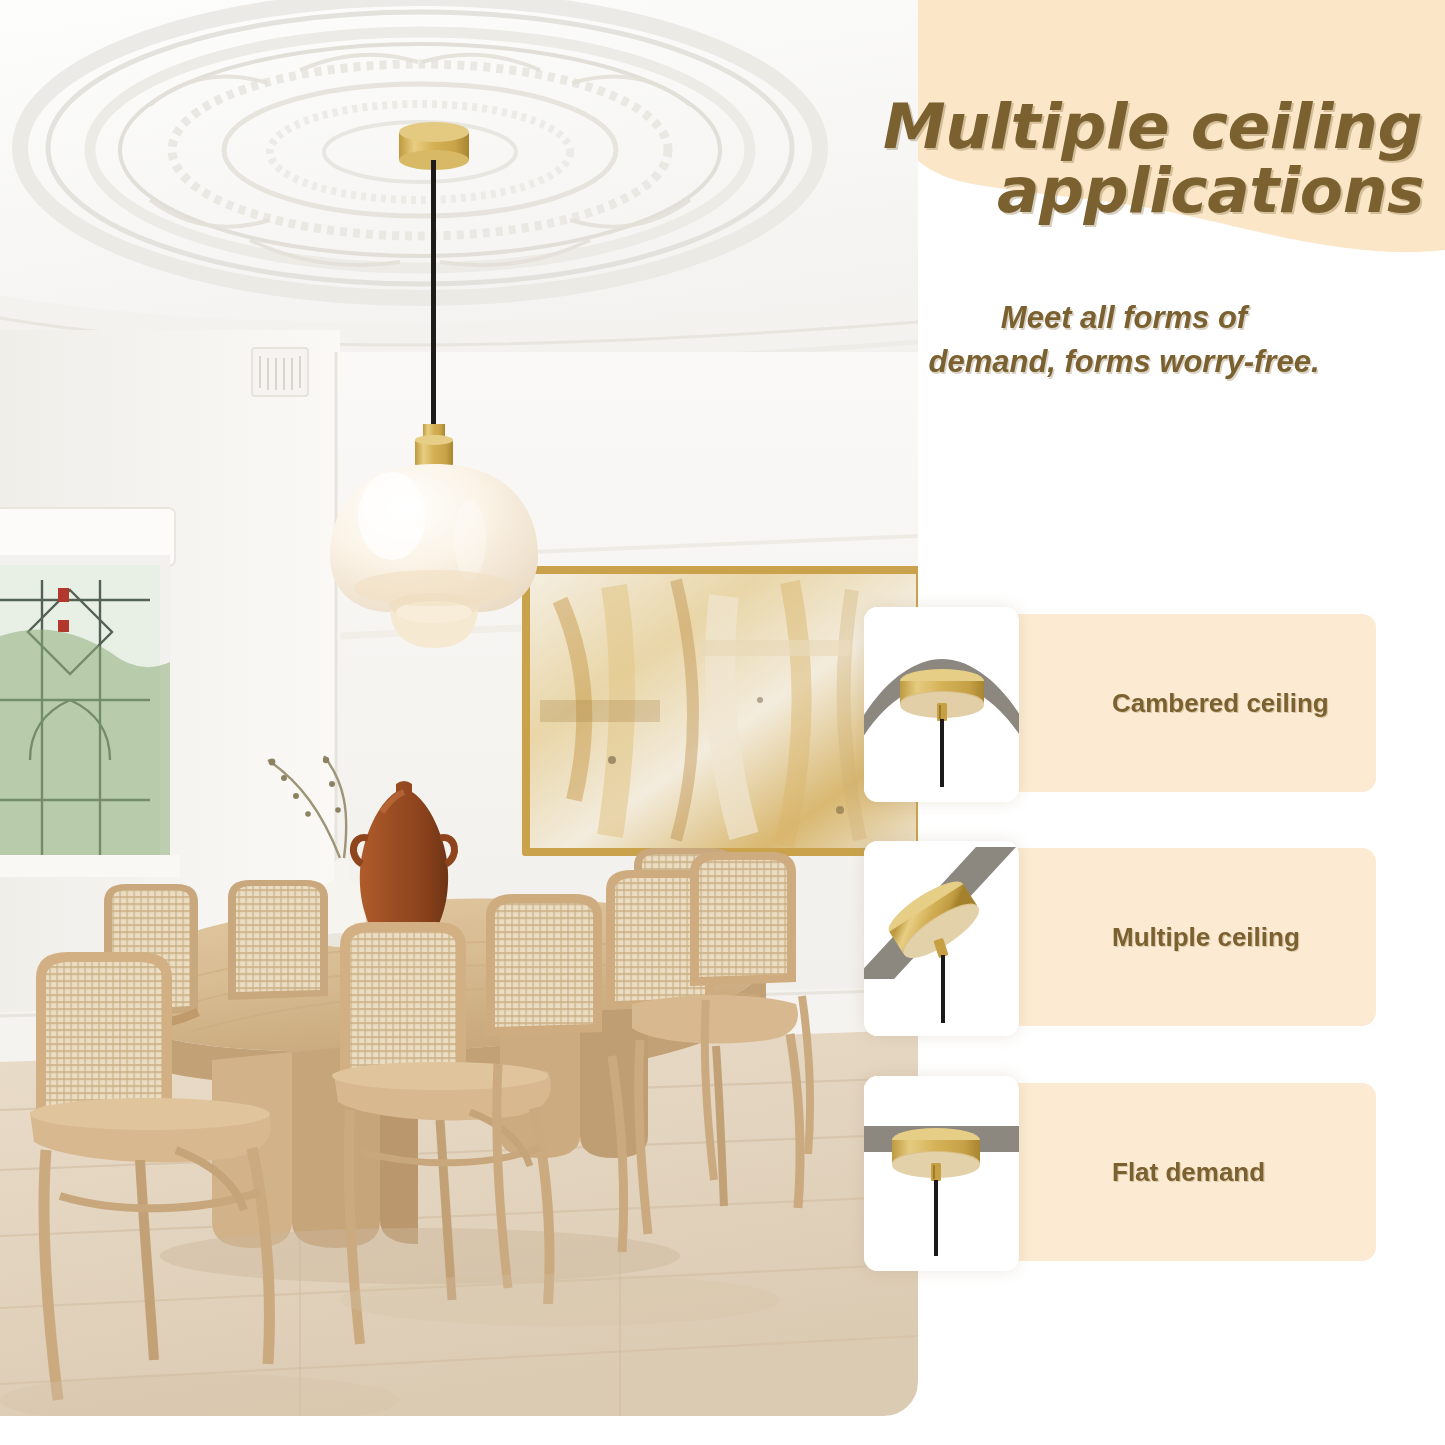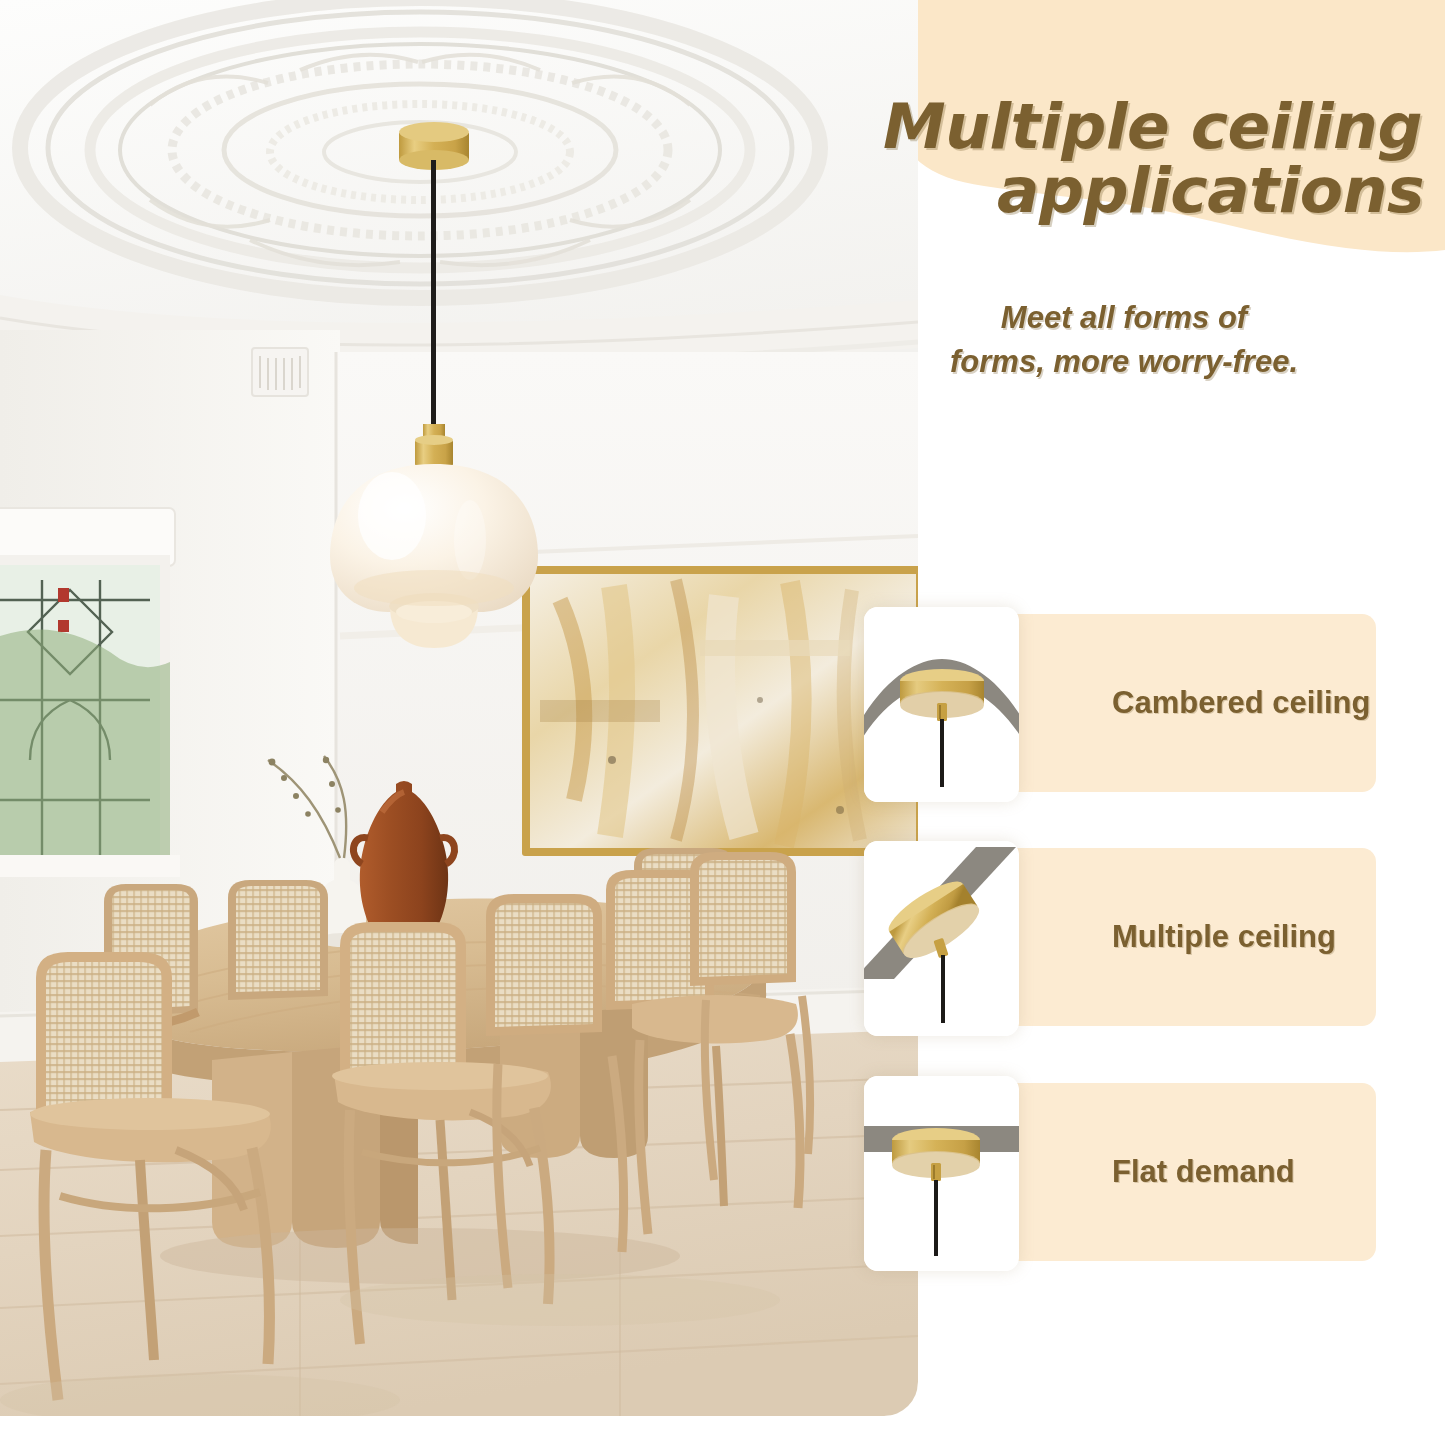--- a/index.html
+++ b/index.html
@@ -85,21 +85,21 @@
   }
   .card-1 { top:614px; }
   .card-2 { top:848px; }
   .card-3 { top:1083px; }
 
   .card-label {
     position:absolute;
     left:188px;
     top:50%;
     transform:translateY(-50%);
-    font-size:31px;
+    font-size:26px;
     font-weight:bold;
     color:#7B6030;
     white-space:nowrap;
     text-shadow:1.2px 1.2px 0 rgba(120,95,48,0.25);
   }
 
   
   .thumb {
     position:absolute;
     left:864px;
@@ -453,21 +453,21 @@
              L 590 0 Z" fill="#FBE7C8"></path>
   </svg>
 
   <div class="title-wrap">
     <div class="title-line l1">Multiple ceiling</div>
     <div class="title-line l2">applications</div>
   </div>
 
   <div class="subtitle">
     <span class="sl">Meet all forms of</span>
-    <span class="sl">forms, more worry-free.</span>
+    <span class="sl">demand, forms worry-free.</span>
   </div>
 
   <div class="cards">
 
     <div class="card card-1">
       <div class="card-label">Cambered ceiling</div>
     </div>
     <div class="thumb thumb-1">
       <svg viewBox="0 0 155 195">
         <defs>

